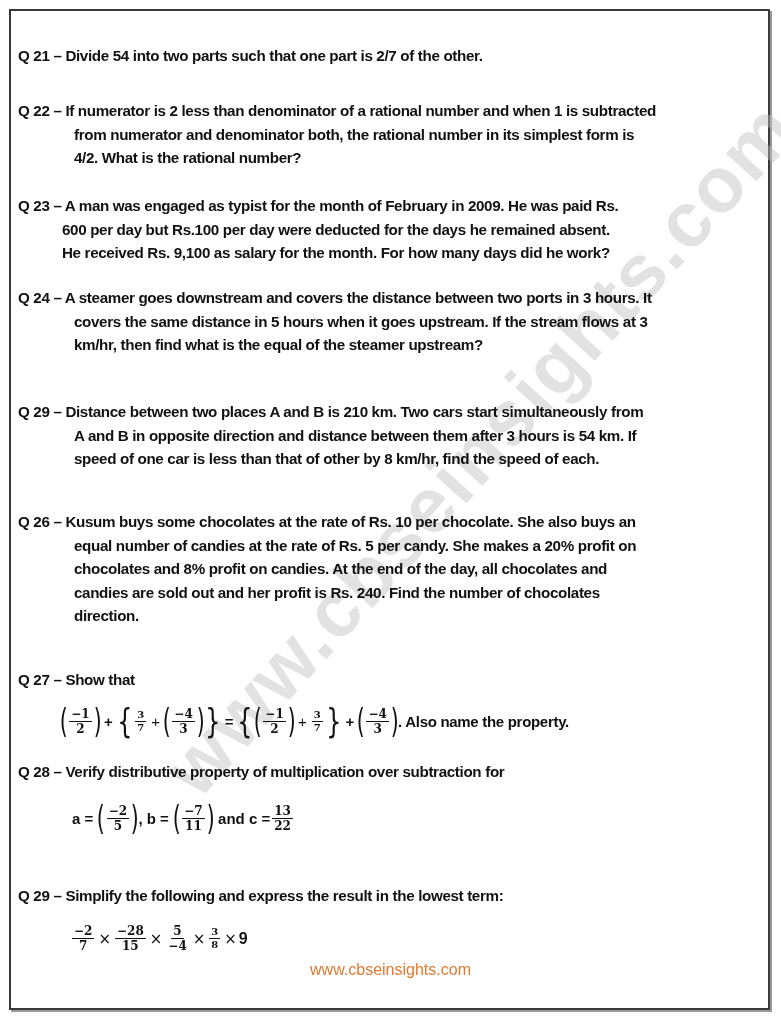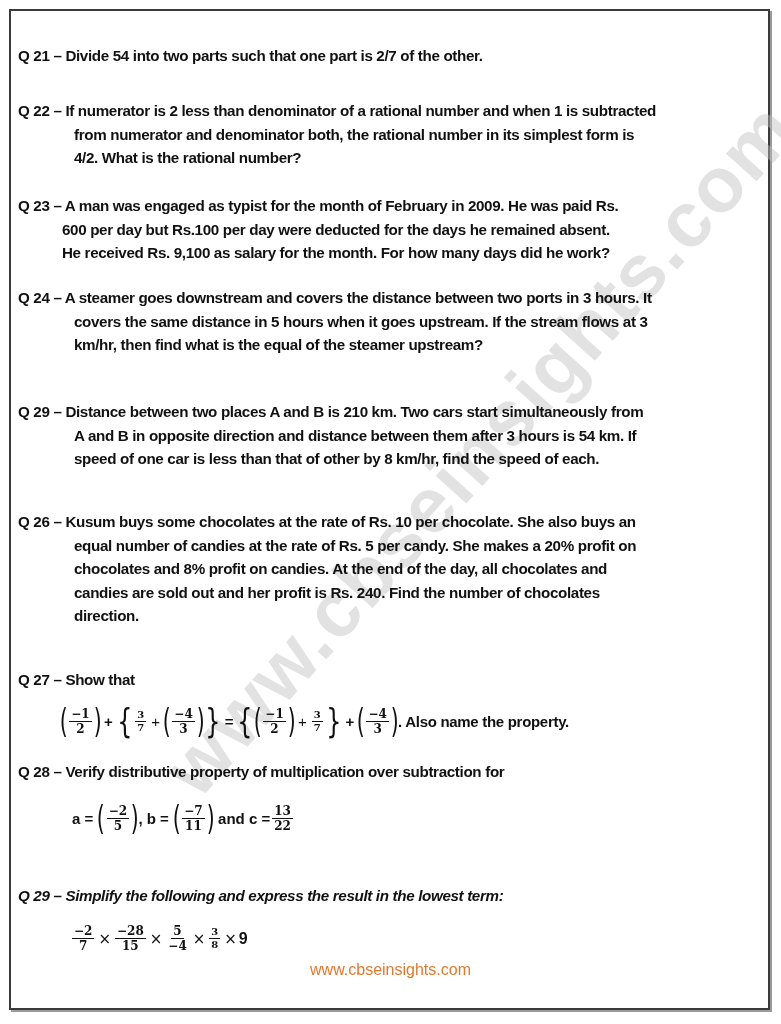--- a/index.html
+++ b/index.html
@@ -135,21 +135,21 @@
       <span class="num">−7</span>
       <span class="den">11</span>
     </span><span class="paren">)</span>
   &nbsp;<span>and c =</span>
   <span class="frac">
       <span class="num">13</span>
       <span class="den">22</span>
     </span>
 </div>
 
-<div class="q" style="top:884px;font-style:italic;">
+<div class="q" style="top:884px;">
   <span class="line"><span>Q 29 –</span> <span>Simplify the following and express the result in the lowest term:</span></span>
 </div>
 <div class="math" style="left:70px; top:924px;">
   <span class="frac">
       <span class="num">−2</span>
       <span class="den">7</span>
     </span>
   <span class="times">×</span>
   <span class="frac">
       <span class="num">−28</span>

